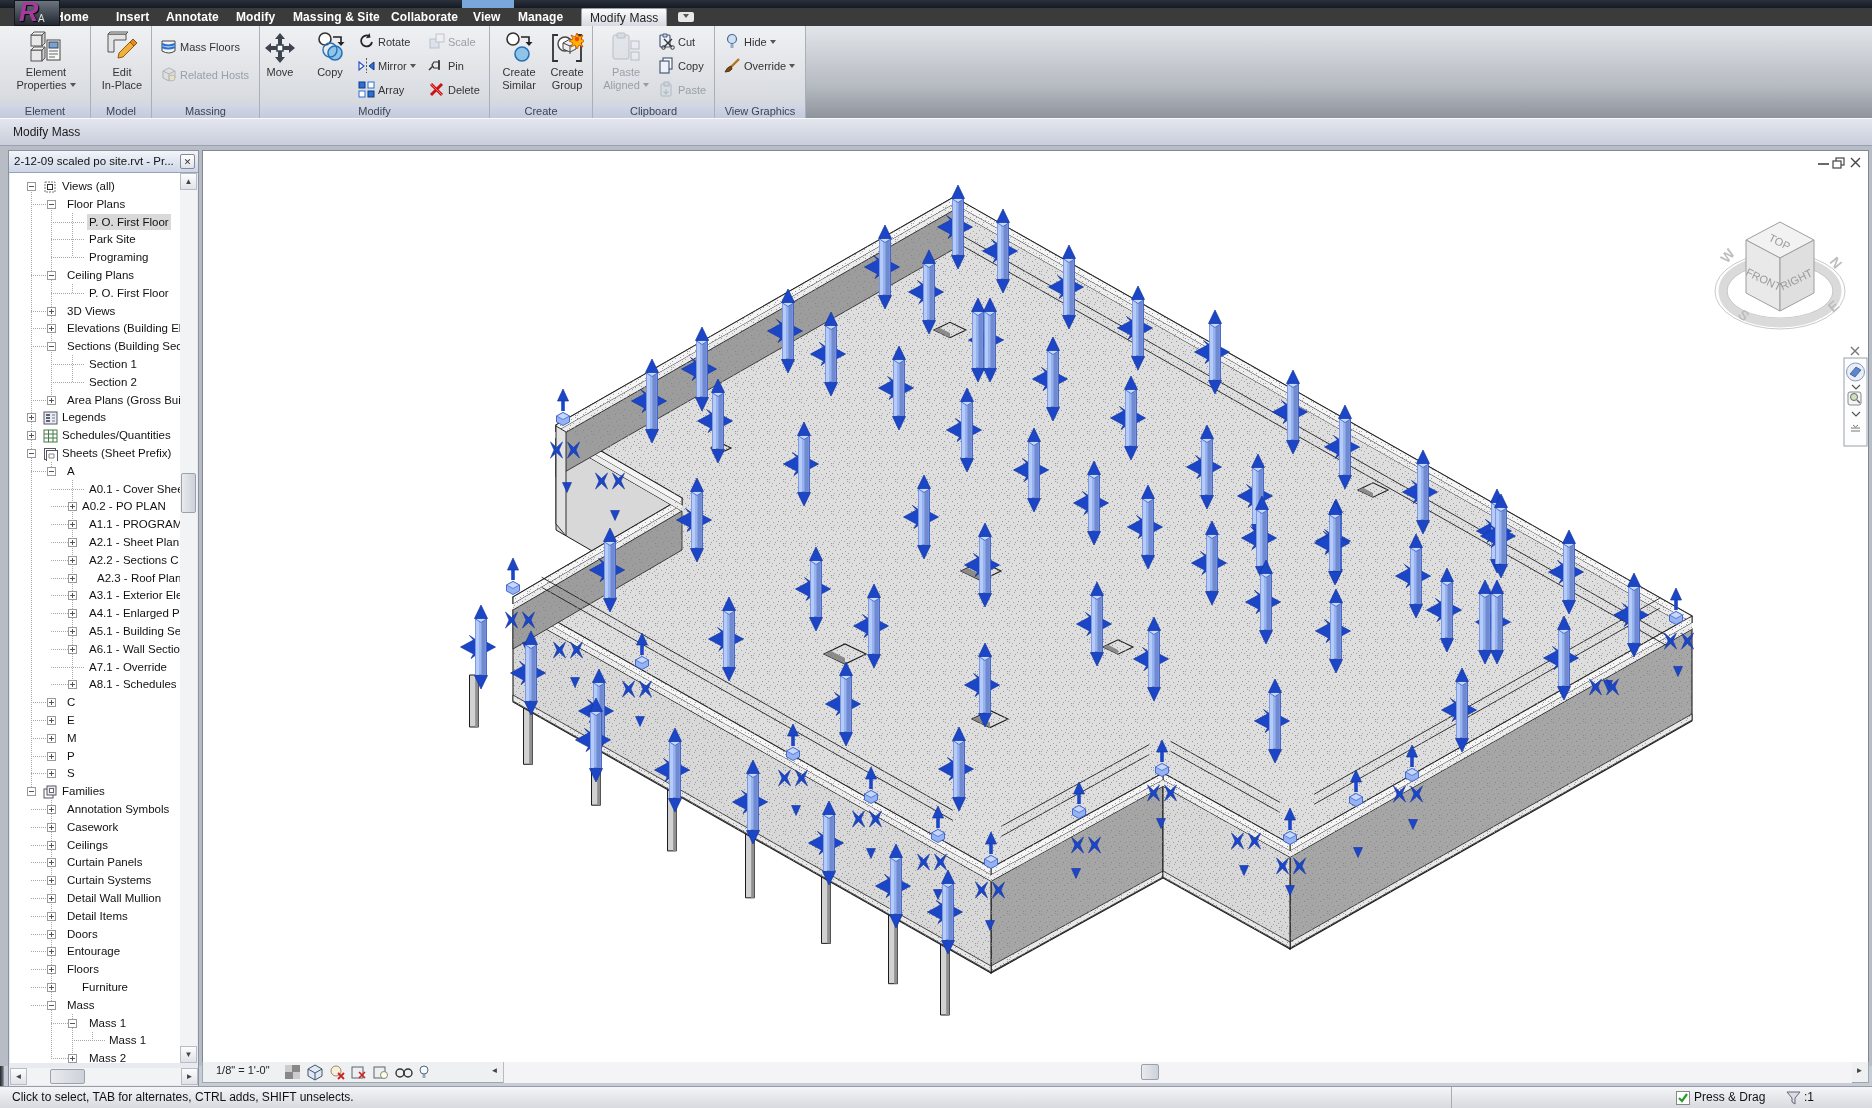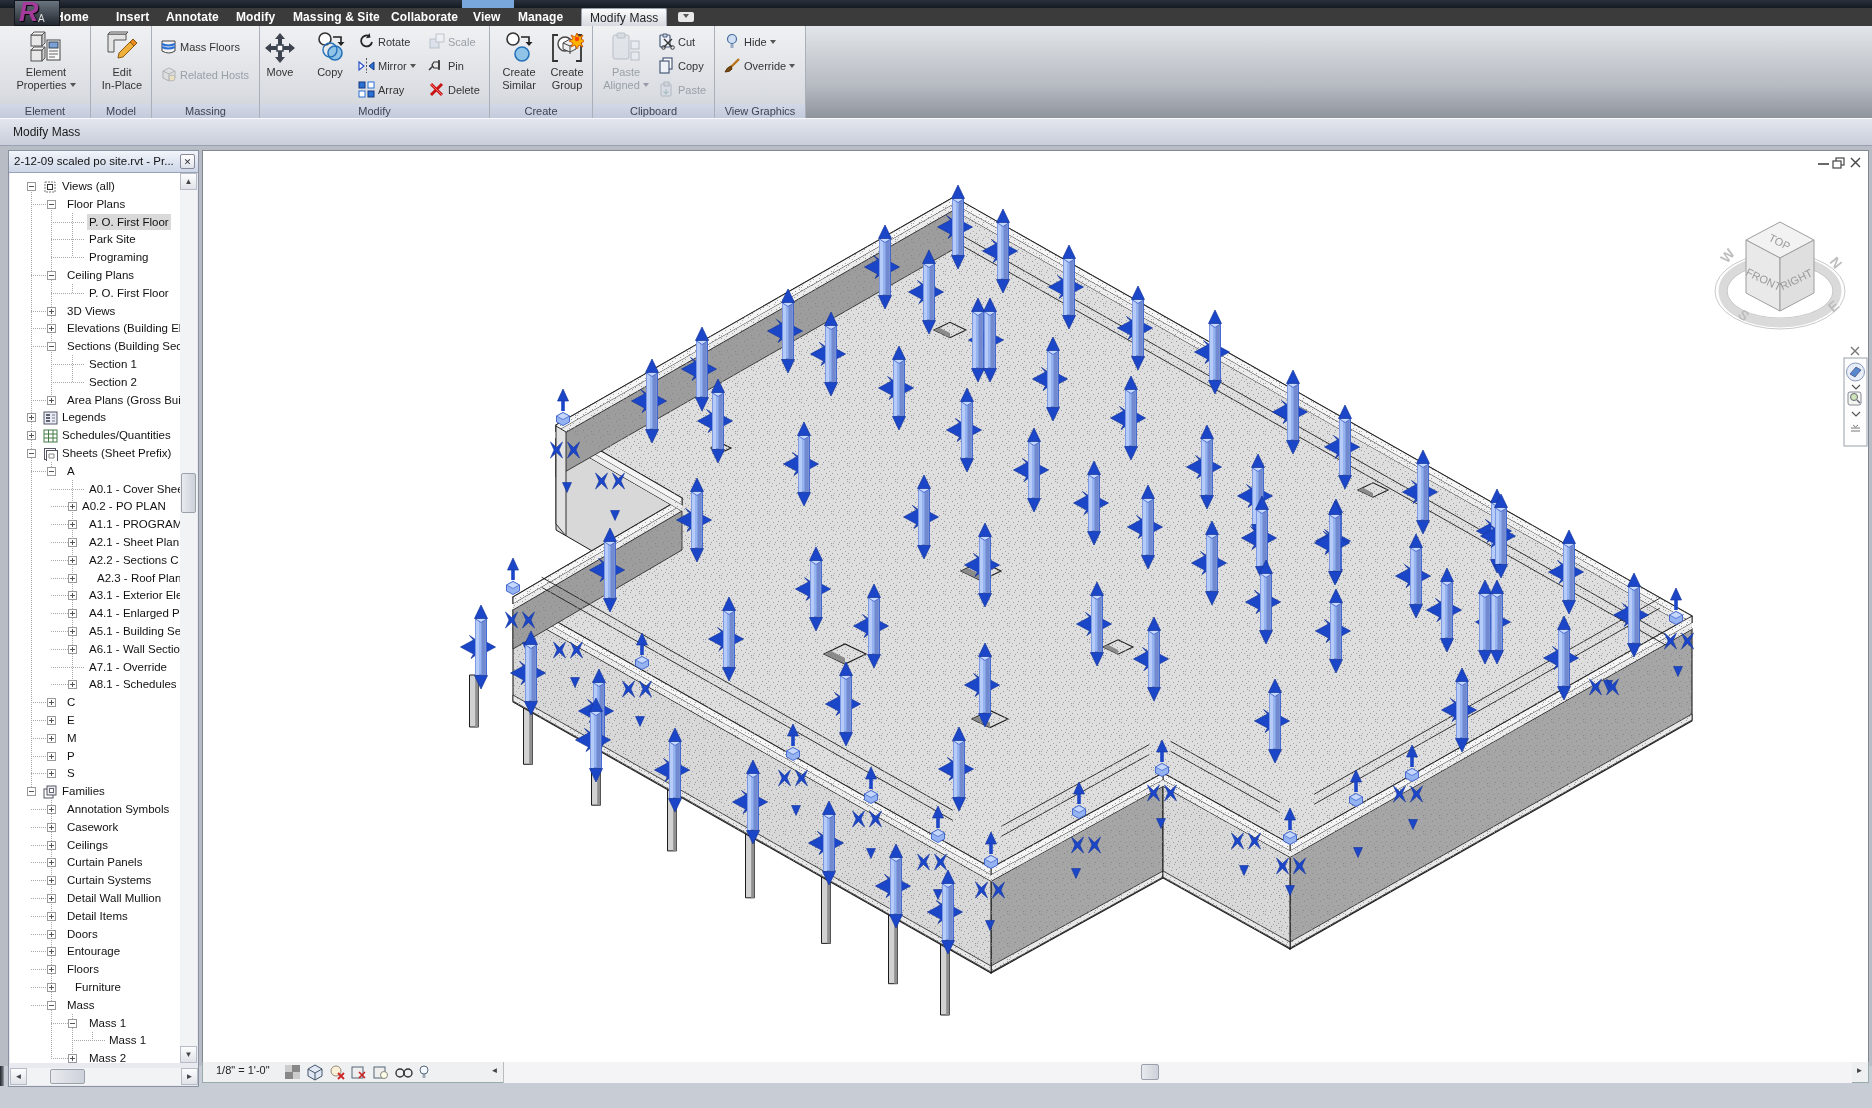--- a/index.html
+++ b/index.html
@@ -478,21 +478,21 @@
           <svg class="pm" style="left:37px;top:792.2px" width="9" height="9" viewBox="0 0 9 9">
             <rect x="0.5" y="0.5" width="8" height="8" fill="#fff" stroke="#999"></rect>
             <path d="M2 4.5 h5 M4.5 2 v5" stroke="#555"></path>
           </svg>
           <div class="trow" style="left:57px;top:788.2px">Floors</div>
 <div style="position:absolute;left:21px;top:814px;width:16px;height:1px;background:repeating-linear-gradient(90deg,#a8a8a8 0 1px,transparent 1px 2px)"></div>
           <svg class="pm" style="left:37px;top:810.0px" width="9" height="9" viewBox="0 0 9 9">
             <rect x="0.5" y="0.5" width="8" height="8" fill="#fff" stroke="#999"></rect>
             <path d="M2 4.5 h5 M4.5 2 v5" stroke="#555"></path>
           </svg>
-          <div class="trow" style="left:65px;top:806.0px">Furniture</div>
+          <div class="trow" style="left:72px;top:806.0px">Furniture</div>
 <div style="position:absolute;left:21px;top:832px;width:16px;height:1px;background:repeating-linear-gradient(90deg,#a8a8a8 0 1px,transparent 1px 2px)"></div>
           <svg class="pm" style="left:37px;top:827.8000000000001px" width="9" height="9" viewBox="0 0 9 9">
             <rect x="0.5" y="0.5" width="8" height="8" fill="#fff" stroke="#999"></rect>
             <path d="M2 4.5 h5" stroke="#555"></path>
           </svg>
           <div class="trow" style="left:57px;top:823.8000000000001px">Mass</div>
 <div style="position:absolute;left:41px;top:850px;width:17px;height:1px;background:repeating-linear-gradient(90deg,#a8a8a8 0 1px,transparent 1px 2px)"></div>
           <svg class="pm" style="left:58px;top:845.6px" width="9" height="9" viewBox="0 0 9 9">
             <rect x="0.5" y="0.5" width="8" height="8" fill="#fff" stroke="#999"></rect>
             <path d="M2 4.5 h5" stroke="#555"></path>
@@ -1259,12 +1259,25 @@
               <path d="M5.5 11 h3 M5.5 13 h3" stroke="#567"></path>
             </g>
      </g>
    </svg>
    <div class="arrbox" style="left:283px;top:1px;border:none;background:none">◄</div>
    <div style="position:absolute;left:300px;top:0px;right:16px;height:21px;background:#f4f4f6;border-left:1px solid #bbb"></div>
    <div class="thumb" style="left:938px;top:2px;width:18px;height:16px"></div>
    <div class="arrbox" style="right:0px;top:1px;border:none;background:none">►</div>
  </div>
 </div>
+<div id="status">
+  <span style="position:absolute;left:12px">Click to select, TAB for alternates, CTRL adds, SHIFT unselects.</span>
+  <span style="position:absolute;left:1451px;top:0;width:1px;height:22px;background:#aab"></span>
+  <svg style="position:absolute;left:1676px;top:4px" width="14" height="14" viewBox="0 0 14 14">
+        <rect x="0.5" y="0.5" width="13" height="13" fill="#fff" stroke="#888"></rect>
+        <path d="M3 7 l3 3 l5 -7" stroke="#2a9a2a" stroke-width="2.2" fill="none"></path>
+      </svg>
+  <span style="position:absolute;left:1694px">Press &amp; Drag</span>
+  <svg style="position:absolute;left:1786px;top:4px" width="16" height="15" viewBox="0 0 16 15">
+        <path d="M1 1 h13 l-5 6 v6 l-3 -2 v-4 z" fill="#d8dde6" stroke="#667"></path>
+      </svg>
+  <span style="position:absolute;left:1804px">:1</span>
+</div>
 </div>
 </body></html>

